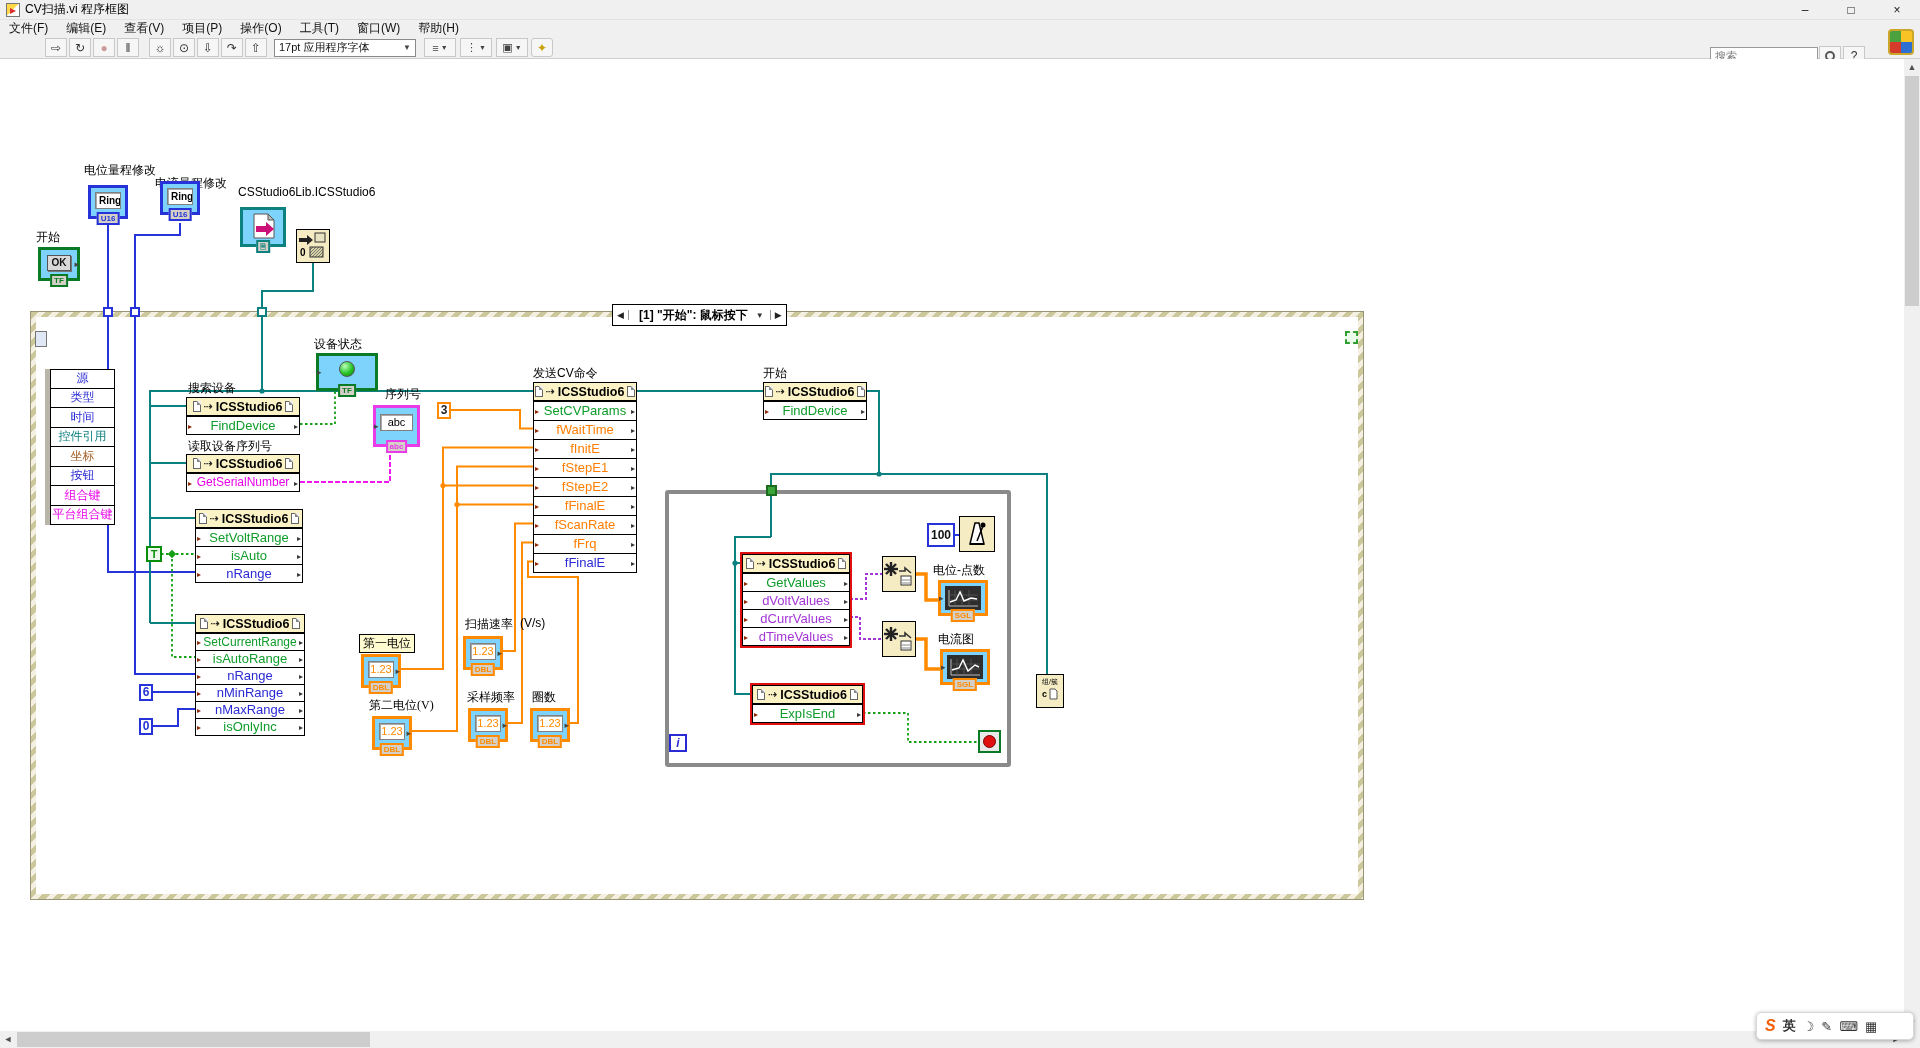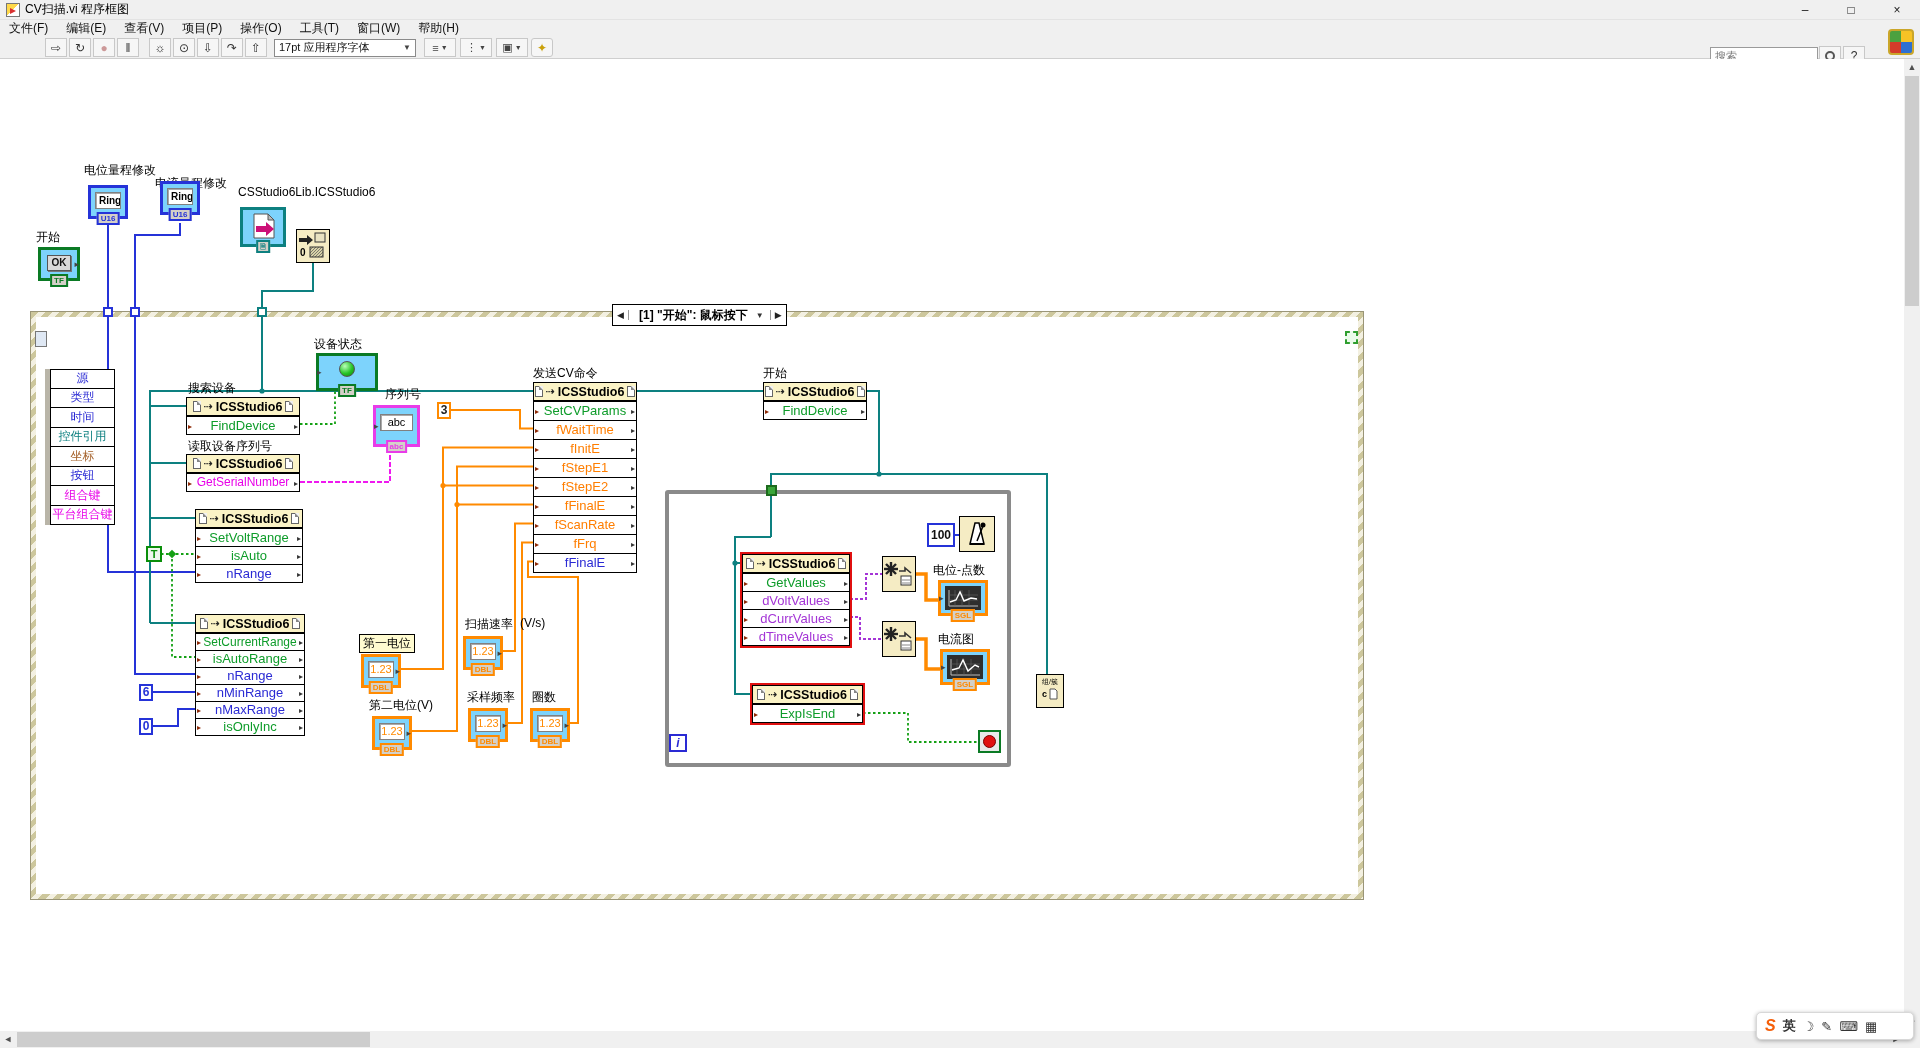--- a/index.html
+++ b/index.html
@@ -546,21 +546,21 @@
   </div>
 
   <div class="lbl" style="left:465px;top:557px;">扫描速率</div>
   <div class="lbl" style="left:520px;top:557px;">(V/s)</div>
   <div class="term t-orange" style="left:463px;top:577px;width:40px;height:34px;">
     <div class="tdisp" style="color:#ff8a00;">1.23</div>
     <div class="ttab o">DBL</div>
     <span class="outarrow">▸</span>
   </div>
 
-  <div class="lbl" style="left:369px;top:638px;">第二电位(V)</div>
+  <div class="lbl" style="left:369px;top:638px;font-family:Liberation Serif, serif;">第二电位(V)</div>
   <div class="term t-orange" style="left:372px;top:657px;width:40px;height:34px;">
     <div class="tdisp" style="color:#ff8a00;">1.23</div>
     <div class="ttab o">DBL</div>
     <span class="outarrow">▸</span>
   </div>
 
   <div class="lbl" style="left:467px;top:630px;">采样频率</div>
   <div class="term t-orange" style="left:468px;top:649px;width:40px;height:34px;">
     <div class="tdisp" style="color:#ff8a00;">1.23</div>
     <div class="ttab o">DBL</div>

